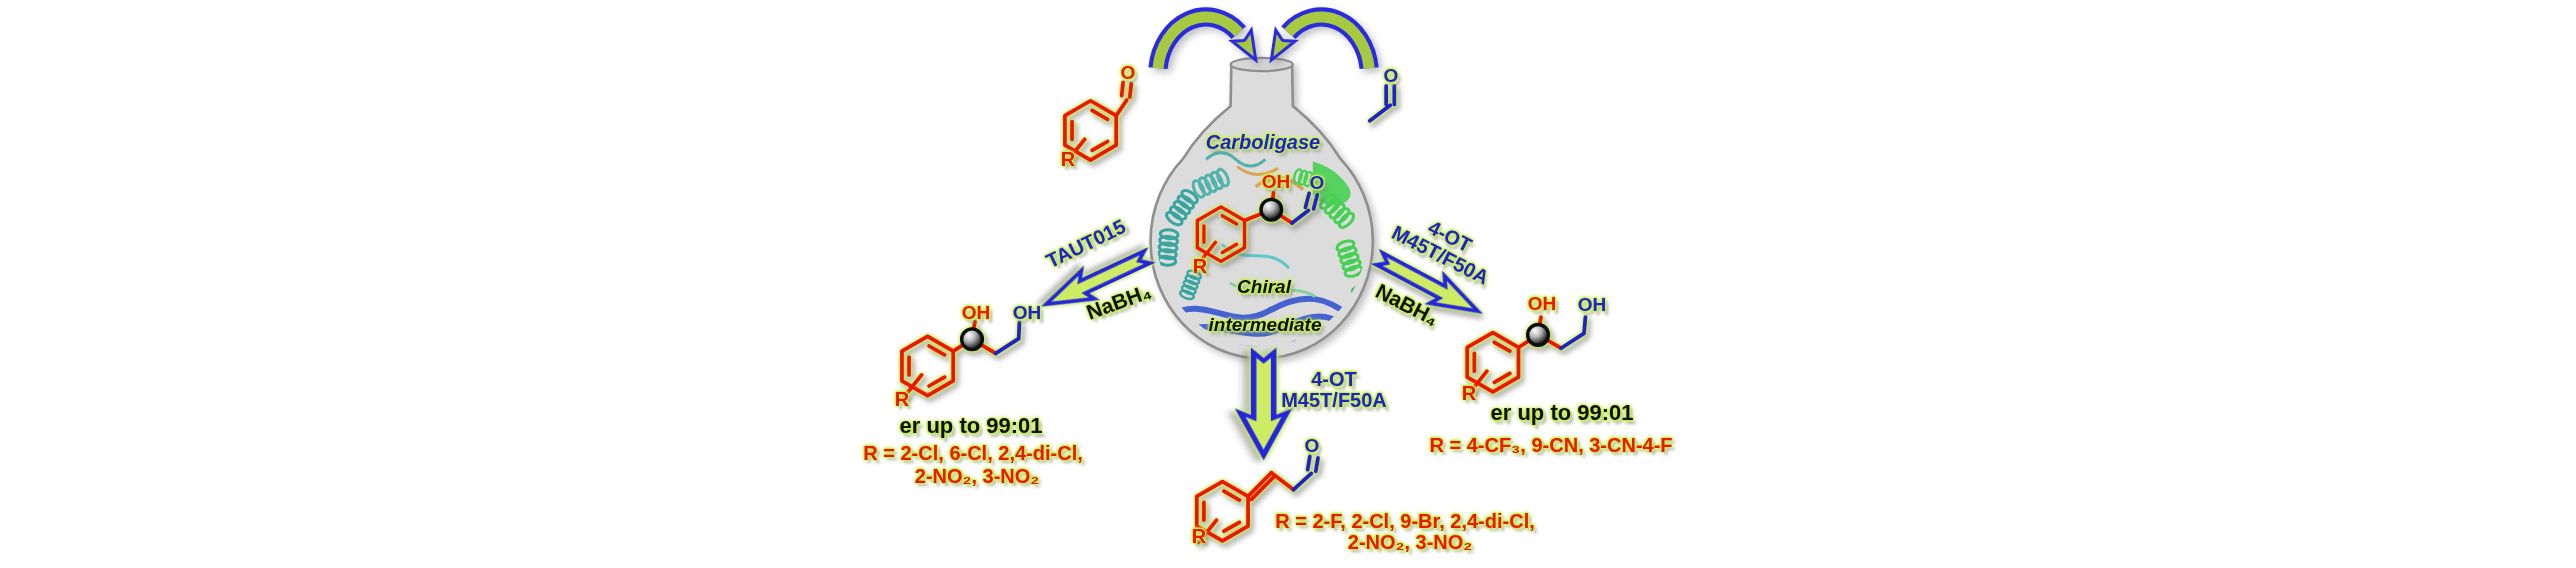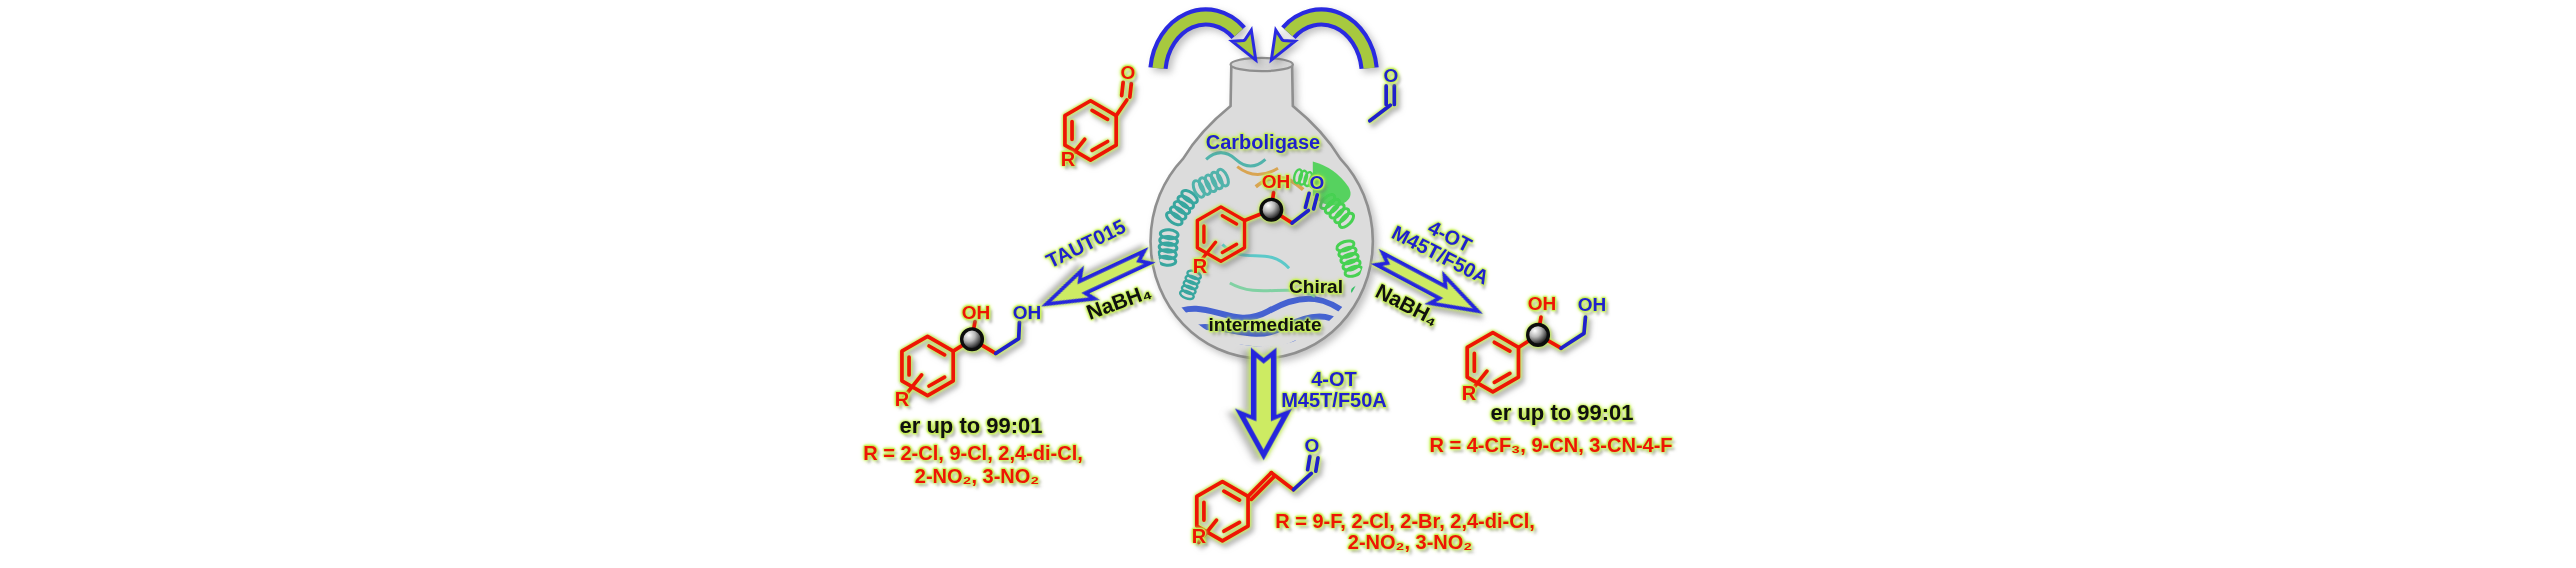--- a/index.html
+++ b/index.html
@@ -8,21 +8,21 @@
   .svg-layer{position:absolute;left:0;top:0;}
 
   
   .lbl{position:absolute;font-weight:bold;white-space:nowrap;line-height:1.05;
        transform:translate(-50%,-50%);text-align:center;}
   .glow{text-shadow:-0.7px -0.7px 1.5px #c8f157, 0.7px -0.7px 1.5px #c8f157,
                     -0.7px 0.7px 1.5px #c8f157, 0.7px 0.7px 1.5px #c8f157,
                     0 0 3.7px #c8f157, 0 0 5.2px #c8f157,
                     3px 3.7px 3px rgba(110,110,110,.55);}
   .blue{color:#2020cc}.red{color:#ee1505}.dark{color:#101010}
-  .it{}.s26{font-size:19px}.s27{font-size:20px}.s28{font-size:21px}.s30{font-size:22px}
+  .it{font-style:italic}.s26{font-size:19px}.s27{font-size:20px}.s28{font-size:21px}.s30{font-size:22px}
 
   
   .glowG{filter:drop-shadow(0 0 2.5px #c8f157) drop-shadow(0 0 2px #c8f157)
                drop-shadow(4px 5px 3px rgba(110,110,110,.5));}
   .shadowG{filter:drop-shadow(5px 5px 5px rgba(100,100,100,.4));}
   .bondR{stroke:#ee1505;stroke-width:5;fill:none;stroke-linecap:round;}
   .bondB{stroke:#2020cc;stroke-width:5;fill:none;stroke-linecap:round;}
   .arrowFill{fill:#cdeb63;stroke:#2525dd;stroke-width:5;stroke-linejoin:miter;}
   .archBlue{stroke:#2a2ae0;stroke-width:26;fill:none;}
   .archGreen{stroke:#a7c93f;stroke-width:15;fill:none;}
@@ -157,21 +157,21 @@
       <use href="#benzR" transform="translate(1650,690)"></use>
       <path class="bondR" d="M1684.6,670 L1716,638"></path>
       <path class="bondR" d="M1689,674 L1720,643"></path>
       <path class="bondR" d="M1716,638 L1746,661"></path>
       <path class="bondB" d="M1746,661 L1770,639"></path>
       <path class="bondB" d="M1765,634 L1768,616 M1776,636 L1779,618"></path>
     </g>
   </svg>
 
   <div class="lbl glow blue it s27" style="left:1263px;top:142px">Carboligase</div>
-  <div class="lbl glow dark it s26" style="left:1316px;top:287px">Chiral</div>
+  <div class="lbl glow dark it s26" style="left:1264px;top:287px">Chiral</div>
   <div class="lbl glow dark it s26" style="left:1265px;top:325px">intermediate</div>
 
   <div class="lbl glow red s26" style="left:1276px;top:182px">OH</div>
   <div class="lbl glow blue s26" style="left:1317px;top:183px">O</div>
   <div class="lbl glow red s27" style="left:1200px;top:266px">R</div>
 
   <div class="lbl glow red s26" style="left:1128px;top:73px">O</div>
   <div class="lbl glow red s27" style="left:1068px;top:159px">R</div>
   <div class="lbl glow blue s26" style="left:1391px;top:76px">O</div>
 
@@ -186,28 +186,28 @@
 
   <div class="lbl glow blue s27" style="left:1334px;top:390px">
     <div>4-OT</div>
     <div>M45T/F50A</div>
   </div>
 
   <div class="lbl glow red s26" style="left:976px;top:313px">OH</div>
   <div class="lbl glow blue s26" style="left:1027px;top:313px">OH</div>
   <div class="lbl glow red s27" style="left:902px;top:399px">R</div>
   <div class="lbl glow dark s30" style="left:971px;top:426px">er up to 99:01</div>
-  <div class="lbl glow red s27" style="left:973px;top:453px">R = 2-Cl, 9-Cl, 2,4-di-Cl,</div>
+  <div class="lbl glow red s27" style="left:973px;top:453px">R = 2-Cl, 6-Cl, 2,4-di-Cl,</div>
   <div class="lbl glow red s27" style="left:977px;top:476px">2-NO₂, 3-NO₂</div>
 
   <div class="lbl glow red s26" style="left:1542px;top:304px">OH</div>
   <div class="lbl glow blue s26" style="left:1592px;top:305px">OH</div>
   <div class="lbl glow red s27" style="left:1469px;top:393px">R</div>
   <div class="lbl glow dark s30" style="left:1562px;top:413px">er up to 99:01</div>
   <div class="lbl glow red s27" style="left:1551px;top:445px">R = 4-CF₃, 9-CN, 3-CN-4-F</div>
 
   <div class="lbl glow blue s26" style="left:1312px;top:446px">O</div>
   <div class="lbl glow red s27" style="left:1199px;top:536px">R</div>
-  <div class="lbl glow red s27" style="left:1405px;top:521px">R = 9-F, 2-Cl, 2-Br, 2,4-di-Cl,</div>
+  <div class="lbl glow red s27" style="left:1405px;top:521px">R = 2-F, 2-Cl, 9-Br, 2,4-di-Cl,</div>
   <div class="lbl glow red s27" style="left:1410px;top:542px">2-NO₂, 3-NO₂</div>
 
 </div>
 
 
 </body></html>

